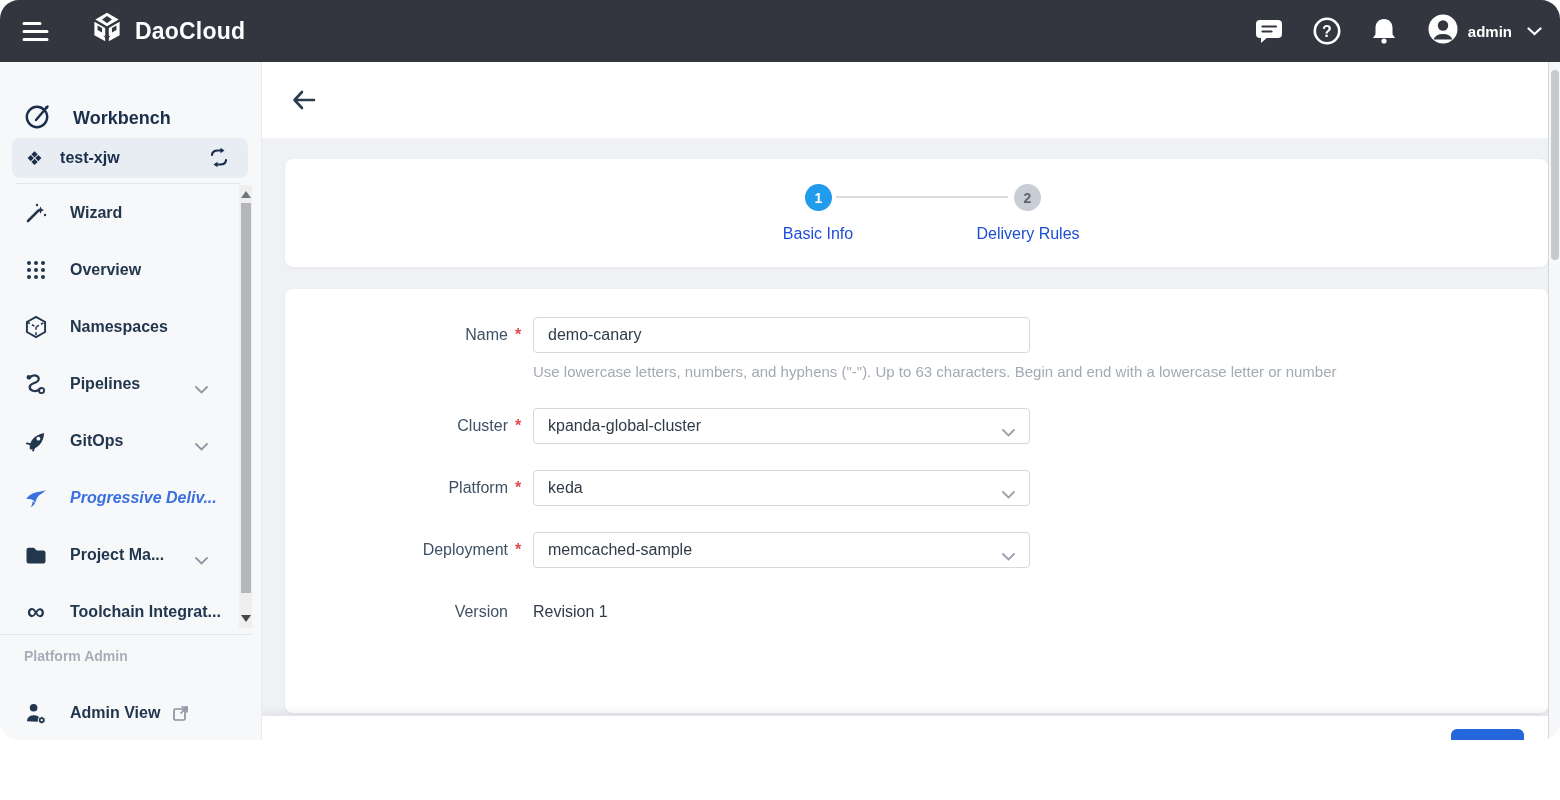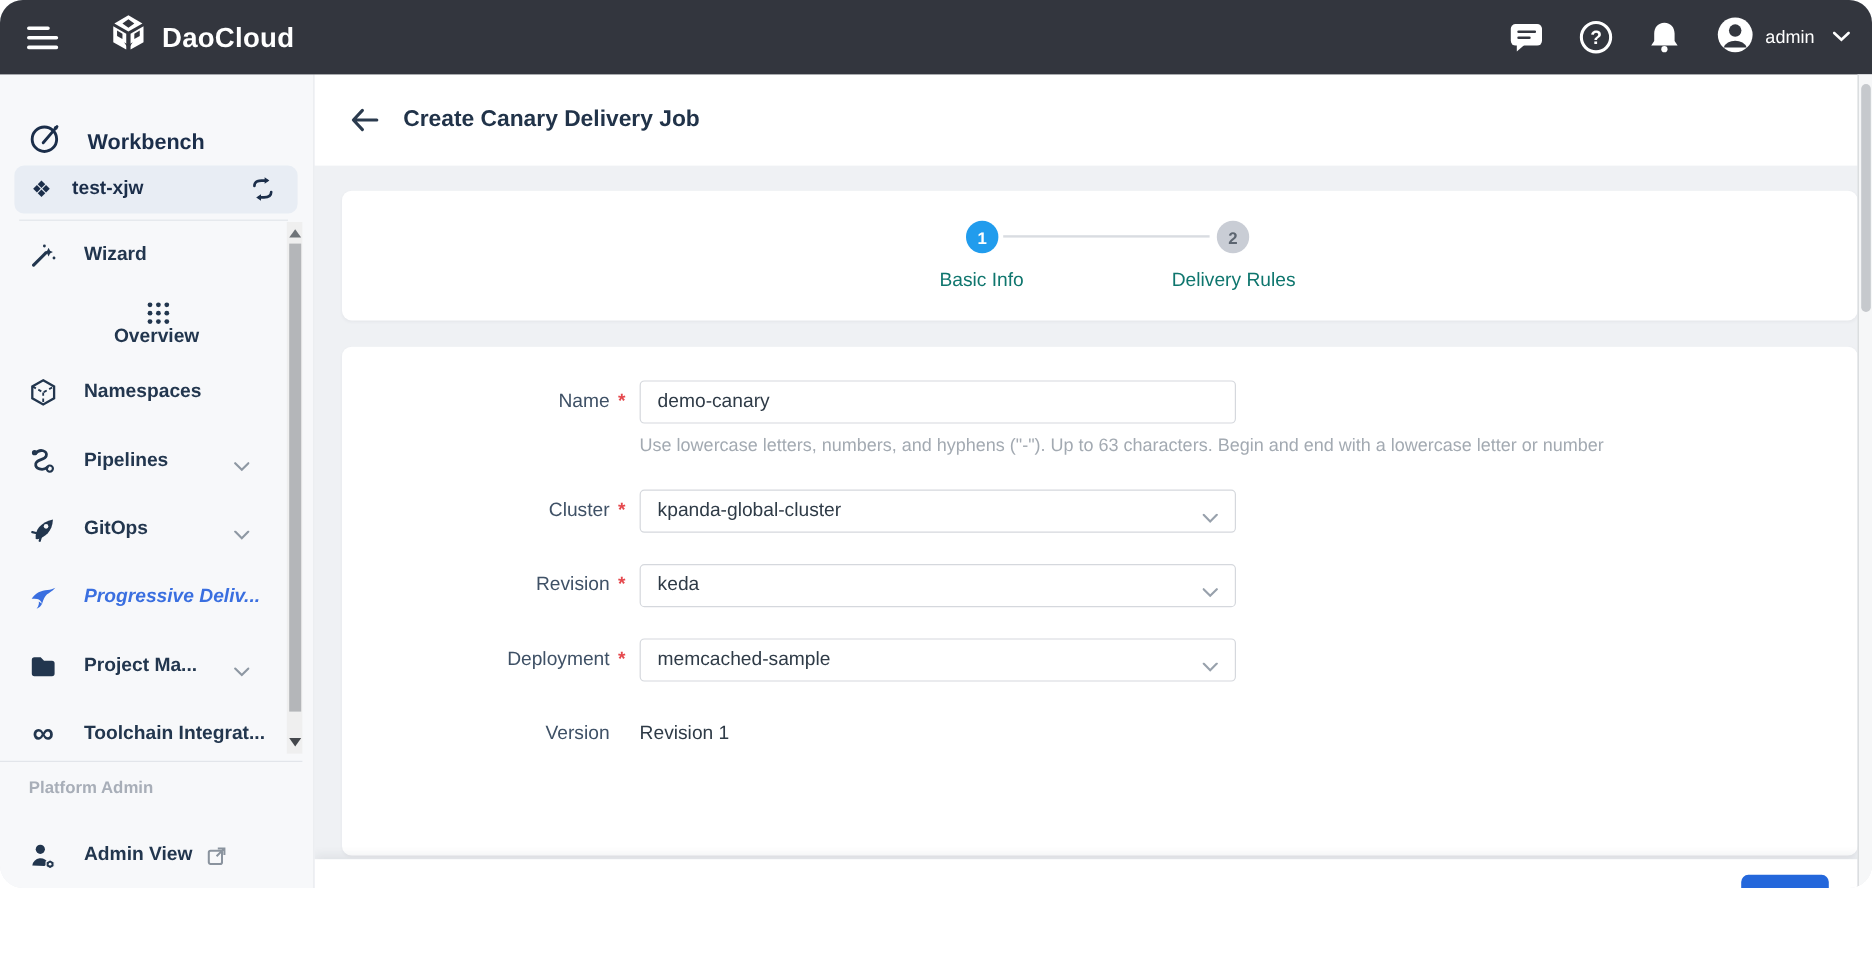--- a/index.html
+++ b/index.html
@@ -8,21 +8,21 @@
   .screen { position:relative; width:1560px; height:740px; background:#eff1f4; overflow:hidden;border-radius:19px; }
 
   
   .topbar { position:absolute; left:0; top:0; width:1560px; height:62px; background:#33363e; display:flex; align-items:center; z-index:30; }
   .hamburger { margin-left:22px; cursor:pointer; display:flex; }
   .brand { display:flex; align-items:center; margin-left:40px; gap:10px; }
   .brand-name { color:#fff; font-size:23px; font-weight:700; letter-spacing:0.2px; }
   .topbar-right { position:absolute; right:18px; top:0; height:62px; display:flex; align-items:center; gap:30px; }
   .tb-icon { display:flex; align-items:center; justify-content:center; cursor:pointer; }
   .user-chip { display:flex; align-items:center; gap:9px; cursor:pointer; }
-  .user-name { color:#fff; font-size:15px; font-weight:400; }
+  .user-name { color:#fff; font-size:15px; font-weight:700; }
 
   
   .sidebar { position:absolute; left:0; top:62px; width:262px; height:717px; background:#f7f8fa; border-right:1px solid #e9ebef; z-index:20; }
   .sb-module { position:absolute; left:0; top:22px; width:262px; height:36px; display:flex; align-items:center;margin-top:16px; }
   .sb-module .icon { margin-left:24px; }
   .sb-module .txt { margin-left:22px; font-size:18px; font-weight:700; color:#1b2e4a; }
   .ws-pill { position:absolute; left:12px; top:76px; width:236px; height:40px; background:#e8edf4; border-radius:8px; display:flex; align-items:center; cursor:pointer; }
   .ws-pill .gem { margin-left:14px; font-size:19px; color:#1b2e4a; line-height:1; }
   .ws-pill .txt { margin-left:17px; font-size:16px; font-weight:700; color:#1b2e4a; }
   .ws-pill .swap { position:absolute; right:18px; top:9px; }
@@ -50,21 +50,21 @@
 
   .card { position:absolute; left:285px; width:1263px; background:#fff; border-radius:8px; box-shadow:0 1px 3px rgba(31,45,61,0.05); }
   .card.stepper-card { top:159px; height:108px; }
   .card.form-card { top:289px; height:424px; }
 
   
   .step-circle { position:absolute; width:27px; height:27px; border-radius:50%; display:flex; align-items:center; justify-content:center; font-size:14px; font-weight:700; }
   .step-circle.active { background:#219ced; color:#fff; }
   .step-circle.pending { background:#c9cdd5; color:#5c6570; }
   .step-line { position:absolute; height:2px; background:#d9dce1; }
-  .step-label { position:absolute; font-size:16px; color:#0f766e; white-space:nowrap; transform:translateX(-50%); }
+  .step-label { position:absolute; font-size:16px; color:#1d4ed8; white-space:nowrap; transform:translateX(-50%); }
 
   
   .form-label { position:absolute; width:173px; text-align:right; font-size:16px; color:#3f5166; }
   .req { position:absolute; font-size:16px; font-weight:700; color:#e5484d; }
   .text-input, .select-box { position:absolute; left:248px; width:497px; height:36px; border:1px solid #d5d8dd; border-radius:4px; background:#fff; font-size:16px; color:#2f3b47; }
   .text-input { padding:0 14px; font-family:"Liberation Sans", sans-serif; outline:none; }
   .select-box { display:flex; align-items:center; padding-left:14px; cursor:pointer; }
   .select-box .sel-chev { position:absolute; right:14px; top:14px; }
   .hint { position:absolute; left:248px; font-size:15px; color:#a3aab2; white-space:nowrap; }
   .version-value { position:absolute; left:248px; font-size:16px; color:#2f3b47; }
@@ -184,21 +184,21 @@
         <svg width="22" height="22" viewBox="0 0 22 22">
             <path d="M3 19 L13 9" stroke="#22364e" stroke-width="2.6" stroke-linecap="round"></path>
             <path d="M15.5 4.5 l1.2 2.4 2.4 1.2 -2.4 1.2 -1.2 2.4 -1.2 -2.4 -2.4 -1.2 2.4 -1.2 Z" fill="#22364e"></path>
             <circle cx="12" cy="3" r="1.2" fill="#22364e"></circle>
             <circle cx="20" cy="13" r="1.2" fill="#22364e"></circle>
           </svg>
       </span>
       <span class="label">Wizard</span>
     </div>
 
-    <div class="nav-item" style="top:188px;flex-direction:column;">
+    <div class="nav-item" style="top:188px;">
       <span class="icon">
         <svg width="22" height="22" viewBox="0 0 22 22">
             <g fill="#22364e">
               <circle cx="4" cy="4" r="2"></circle>
               <circle cx="11" cy="4" r="2"></circle>
               <circle cx="18" cy="4" r="2"></circle>
               <circle cx="4" cy="11" r="2"></circle>
               <circle cx="11" cy="11" r="2"></circle>
               <circle cx="18" cy="11" r="2"></circle>
               <circle cx="4" cy="18" r="2"></circle>
@@ -309,21 +309,20 @@
       </span>
     </div>
   </div>
 
   <div class="main-header">
     <span class="back-btn">
       <svg width="24" height="20" viewBox="0 0 24 20">
           <path d="M10 2 L2.5 10 L10 18 M3 10 H22" stroke="#2b3b4e" stroke-width="2.6" fill="none" stroke-linecap="round" stroke-linejoin="round"></path>
         </svg>
     </span>
-    <span class="page-title">Create Canary Delivery Job</span>
   </div>
 
   <div class="card stepper-card">
     <div class="step-circle active" style="left:520px; top:25px;">1</div>
     <div class="step-line" style="left:551px; top:37px; width:172px;"></div>
     <div class="step-circle pending" style="left:729px; top:25px;">2</div>
     <div class="step-label" style="left:533px; top:66px;">Basic Info</div>
     <div class="step-label" style="left:743px; top:66px;">Delivery Rules</div>
   </div>
 
@@ -338,21 +337,21 @@
     <div class="req" style="left:230px; top:128px;">*</div>
     <div class="select-box" style="top:119px;">
       <span>kpanda-global-cluster</span>
       <span class="sel-chev">
         <svg width="13" height="8" viewBox="0 0 13 8">
             <path d="M1 1 L6.5 6.5 L12 1" stroke="#98a1ac" stroke-width="1.8" fill="none" stroke-linecap="round"></path>
           </svg>
       </span>
     </div>
 
-    <div class="form-label" style="left:50px; top:190px;">Revision</div>
+    <div class="form-label" style="left:50px; top:190px;">Platform</div>
     <div class="req" style="left:230px; top:190px;">*</div>
     <div class="select-box" style="top:181px;">
       <span>keda</span>
       <span class="sel-chev">
         <svg width="13" height="8" viewBox="0 0 13 8">
             <path d="M1 1 L6.5 6.5 L12 1" stroke="#98a1ac" stroke-width="1.8" fill="none" stroke-linecap="round"></path>
           </svg>
       </span>
     </div>
 

